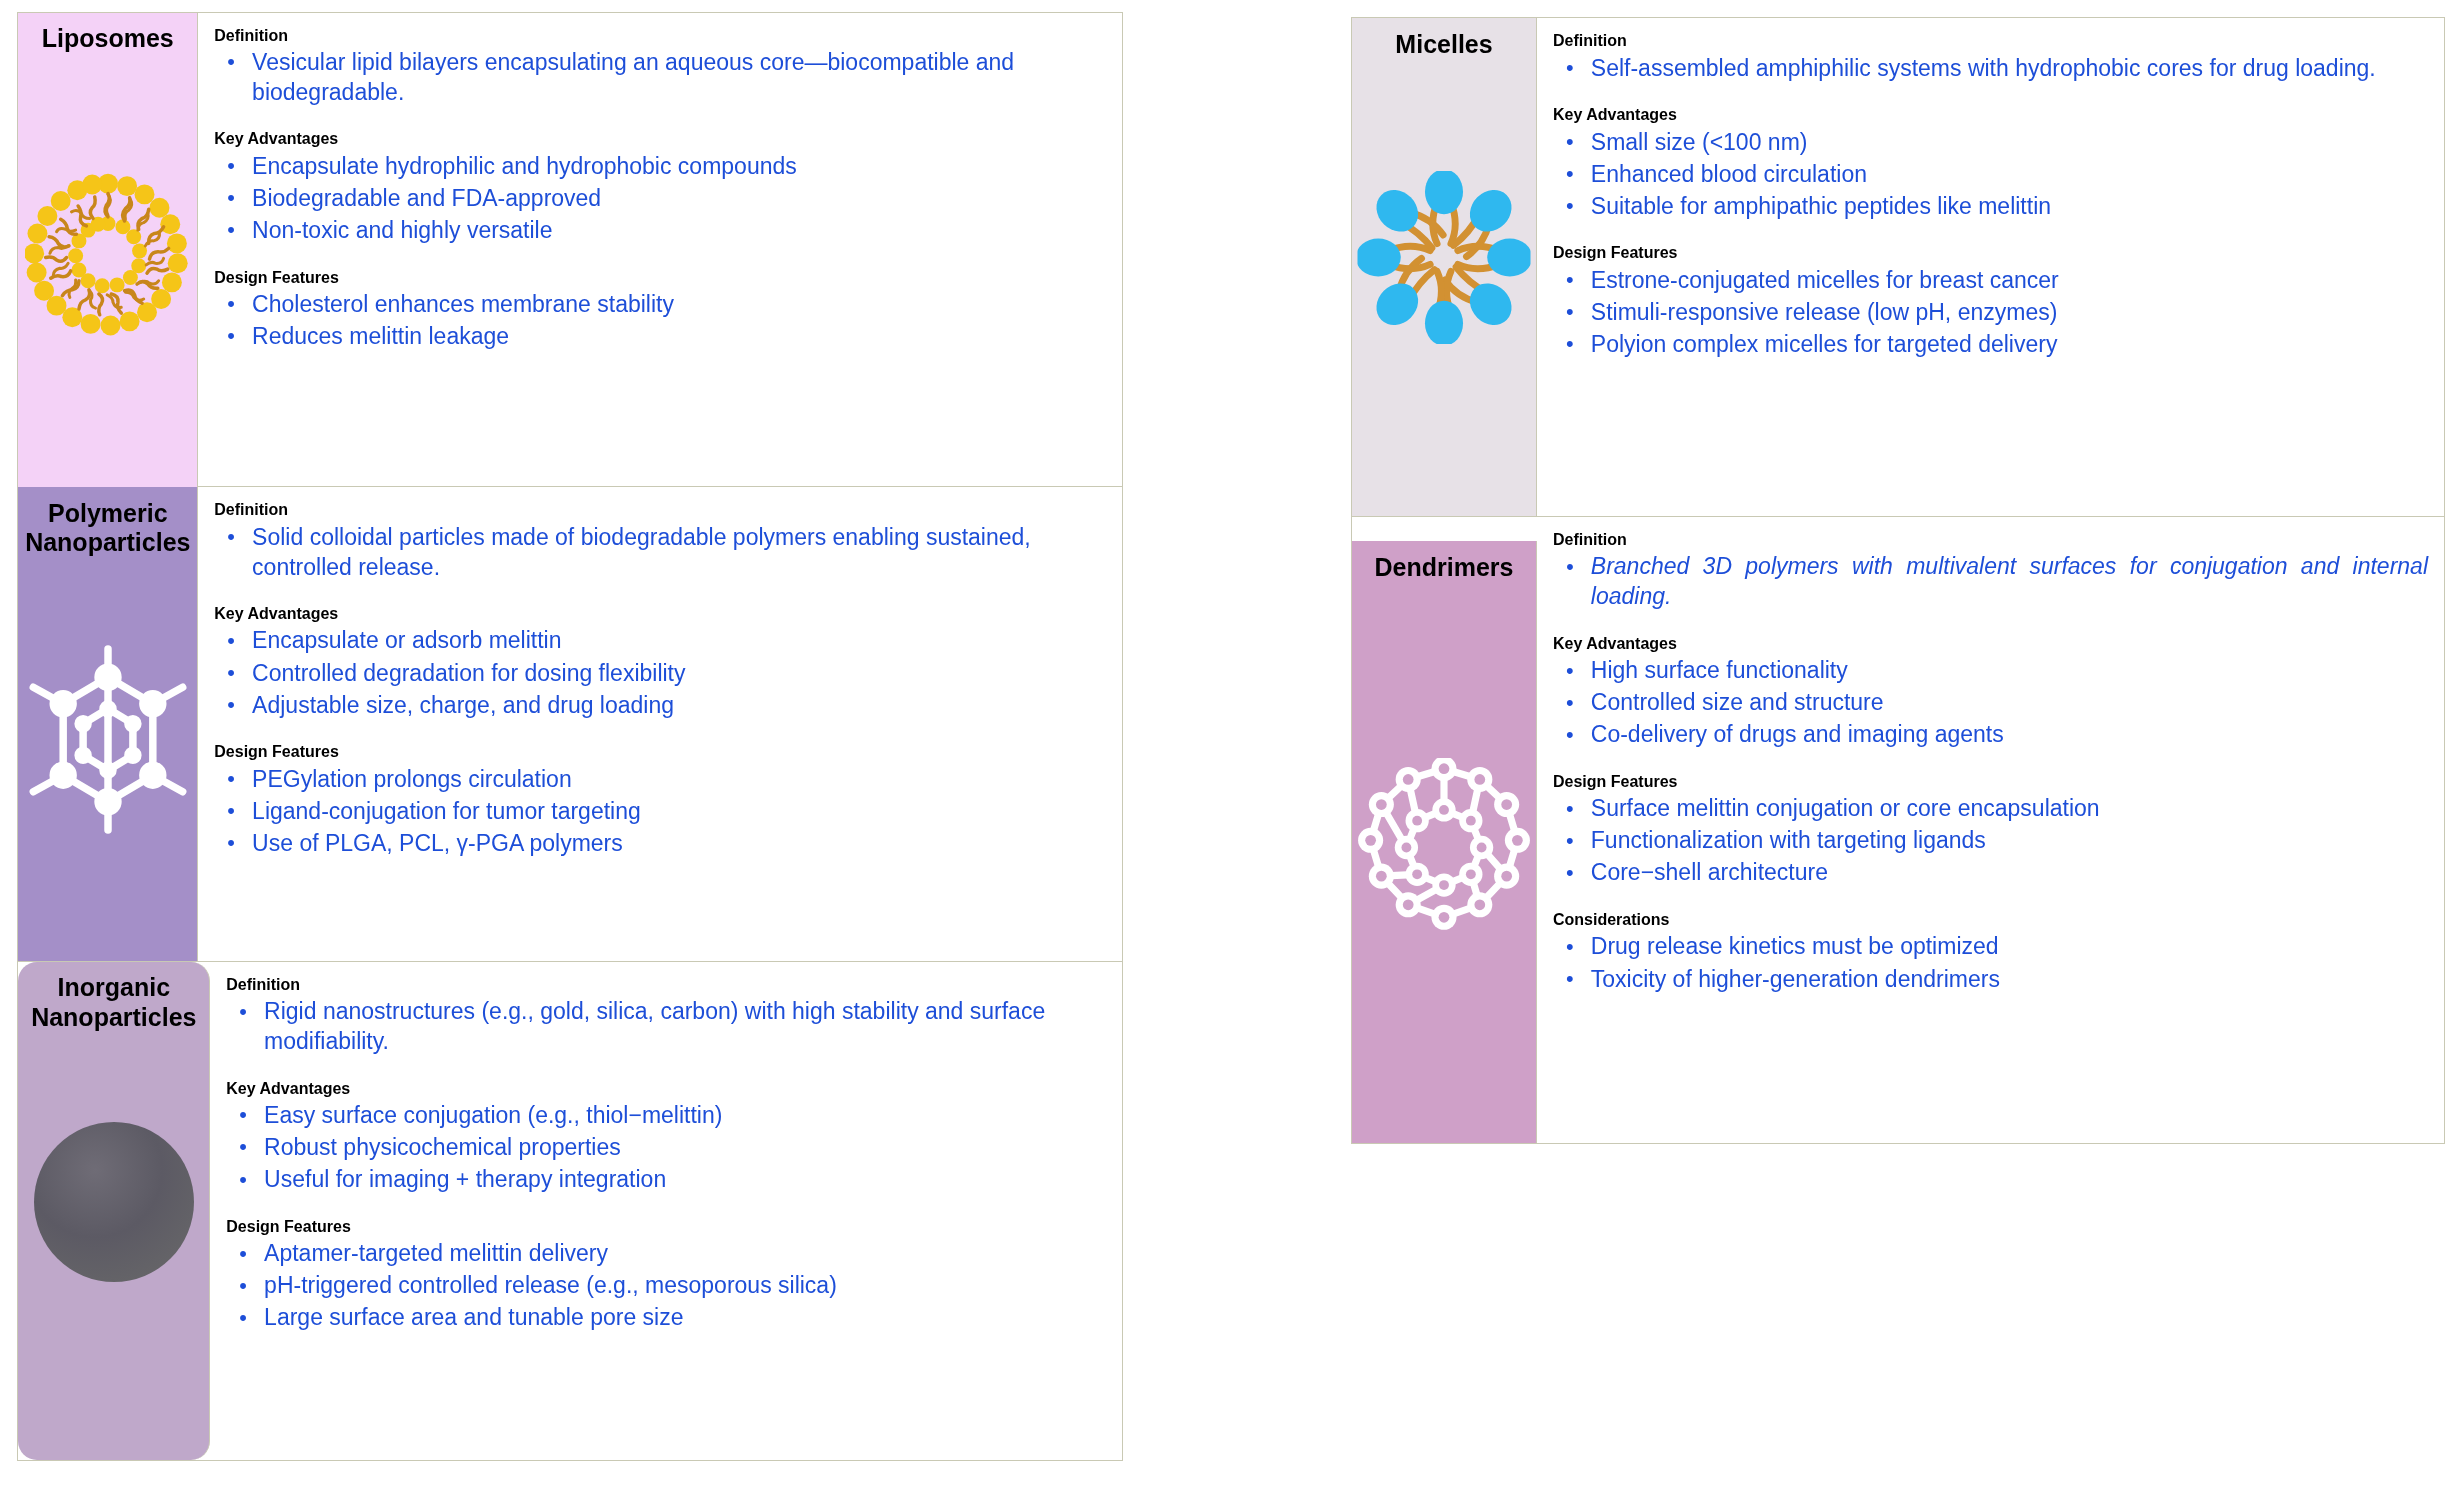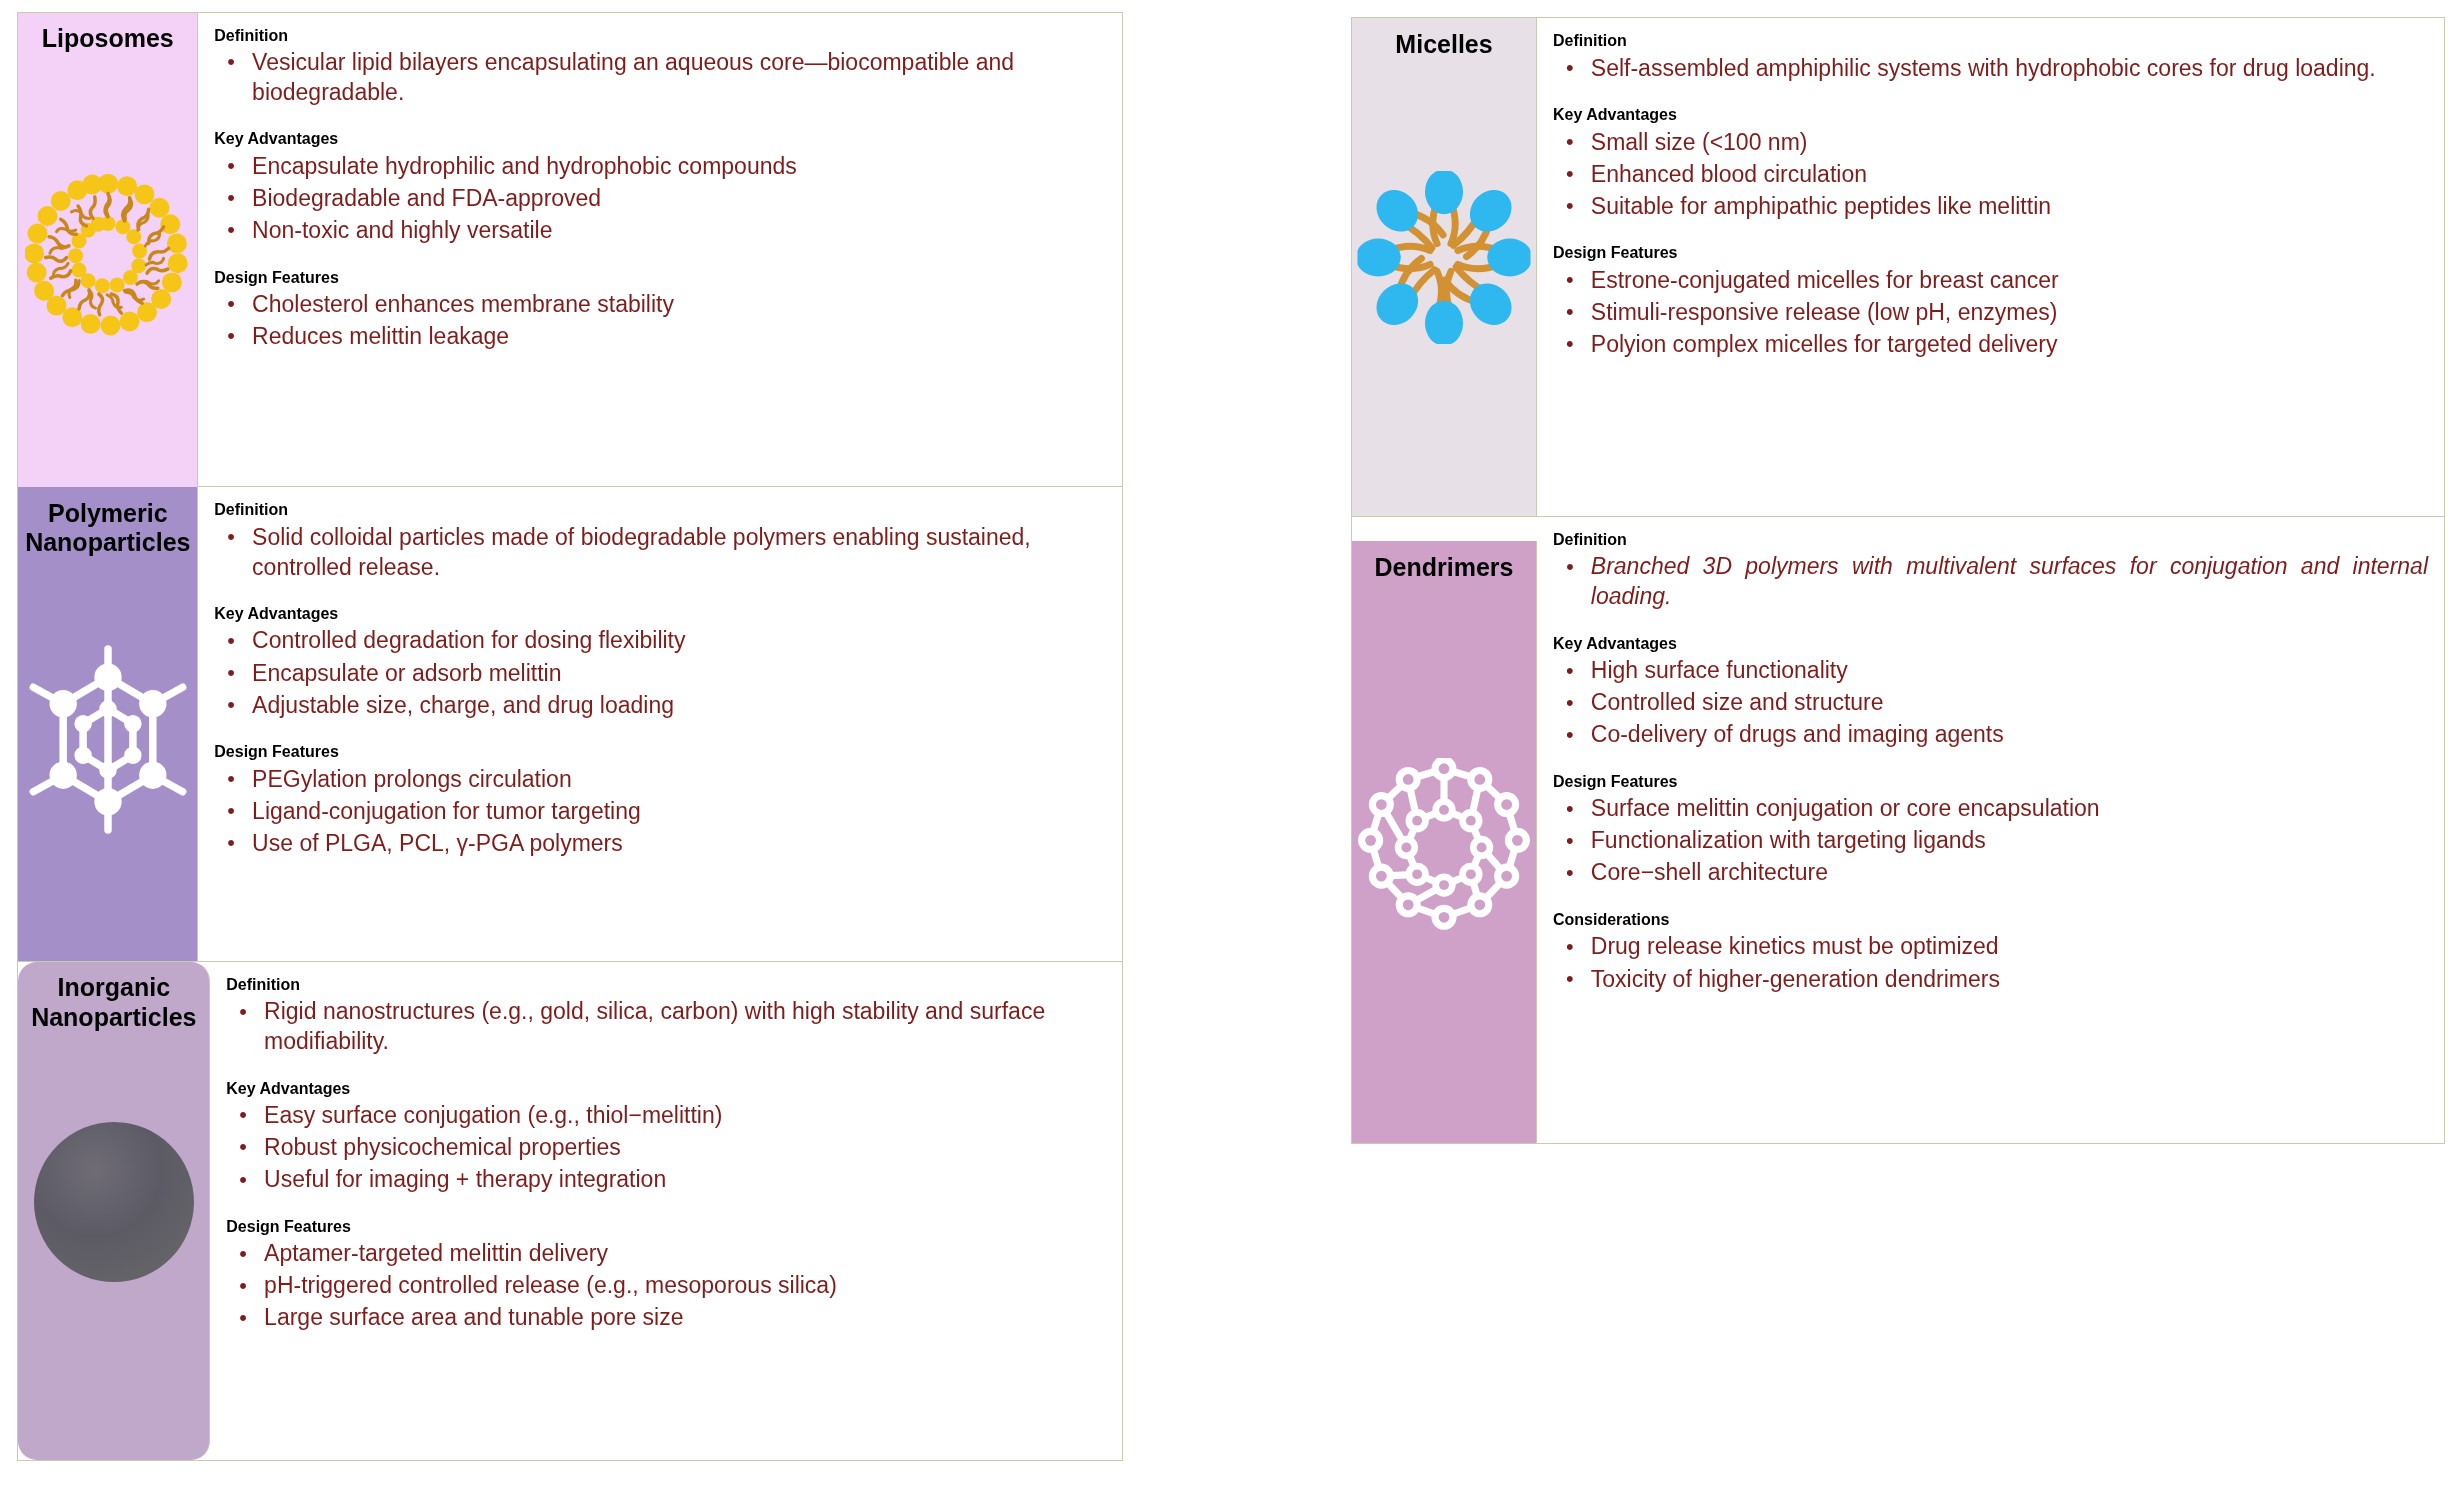--- a/index.html
+++ b/index.html
@@ -66,21 +66,21 @@
   .sec-head.spaced { margin-top: 21.7px; }
 
   ul.bullets {
     margin: 0 0 0 0;
     padding: 0 0 0 32px;
     list-style: none;
   }
   ul.bullets li {
     font-size: 23px;
     line-height: 1.30;
-    color: #7f1d1d;
+    color: #1d4ed8;
     position: relative;
     padding-left: 5.8px;
     margin: 0 0 2.2px 0;
   }
   ul.bullets li::before {
     content: "\2022";
     position: absolute;
     left: -19px;
     top: -0.7px;
     font-size: 21.7px;
@@ -260,22 +260,22 @@
         </svg>
       </div>
     </div>
     <div class="content-cell">
       <div class="sec-head">Definition</div>
       <ul class="bullets">
         <li>Solid colloidal particles made of biodegradable polymers enabling sustained, controlled release.</li>
       </ul>
       <div class="sec-head spaced">Key Advantages</div>
       <ul class="bullets">
+        <li>Encapsulate or adsorb melittin</li>
         <li>Controlled degradation for dosing flexibility</li>
-        <li>Encapsulate or adsorb melittin</li>
         <li>Adjustable size, charge, and drug loading</li>
       </ul>
       <div class="sec-head spaced">Design Features</div>
       <ul class="bullets">
         <li>PEGylation prolongs circulation</li>
         <li>Ligand-conjugation for tumor targeting</li>
         <li>Use of PLGA, PCL, γ-PGA polymers</li>
       </ul>
     </div>
   </div>

